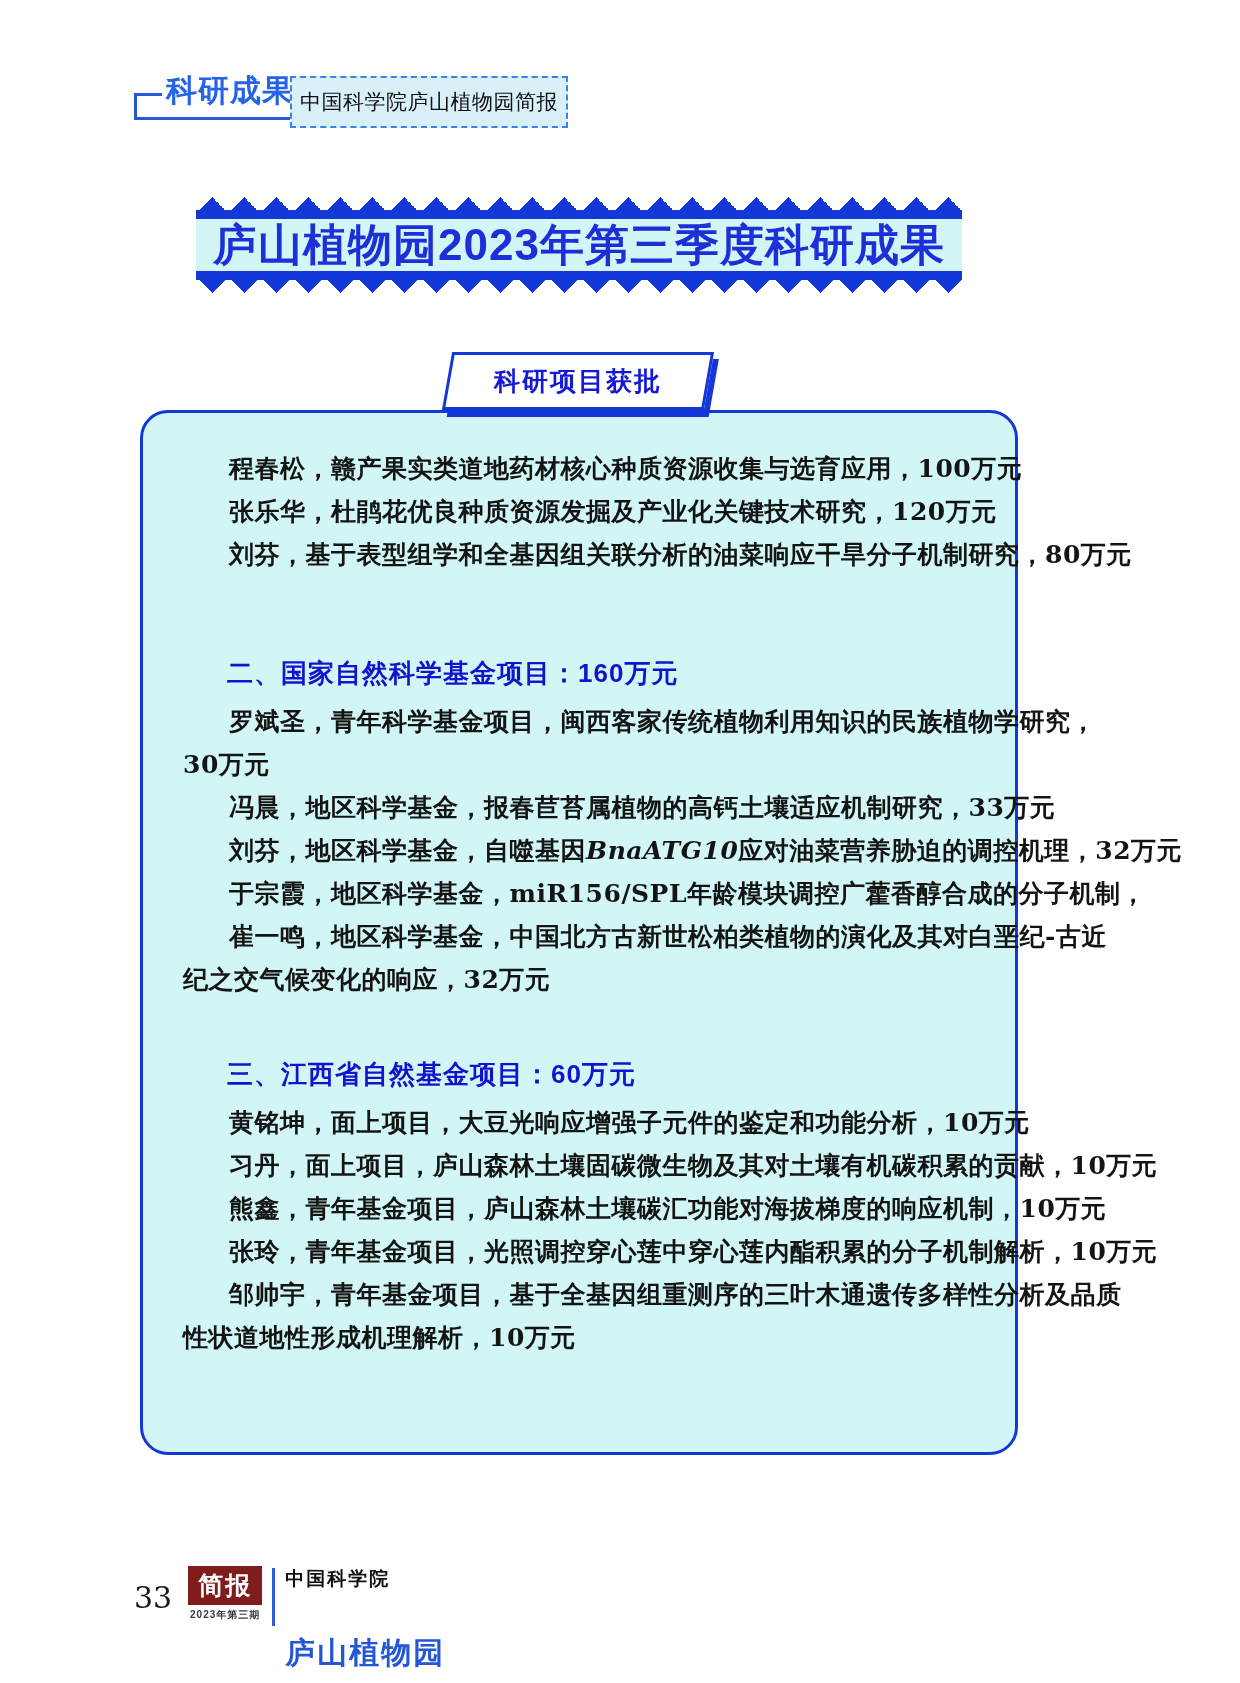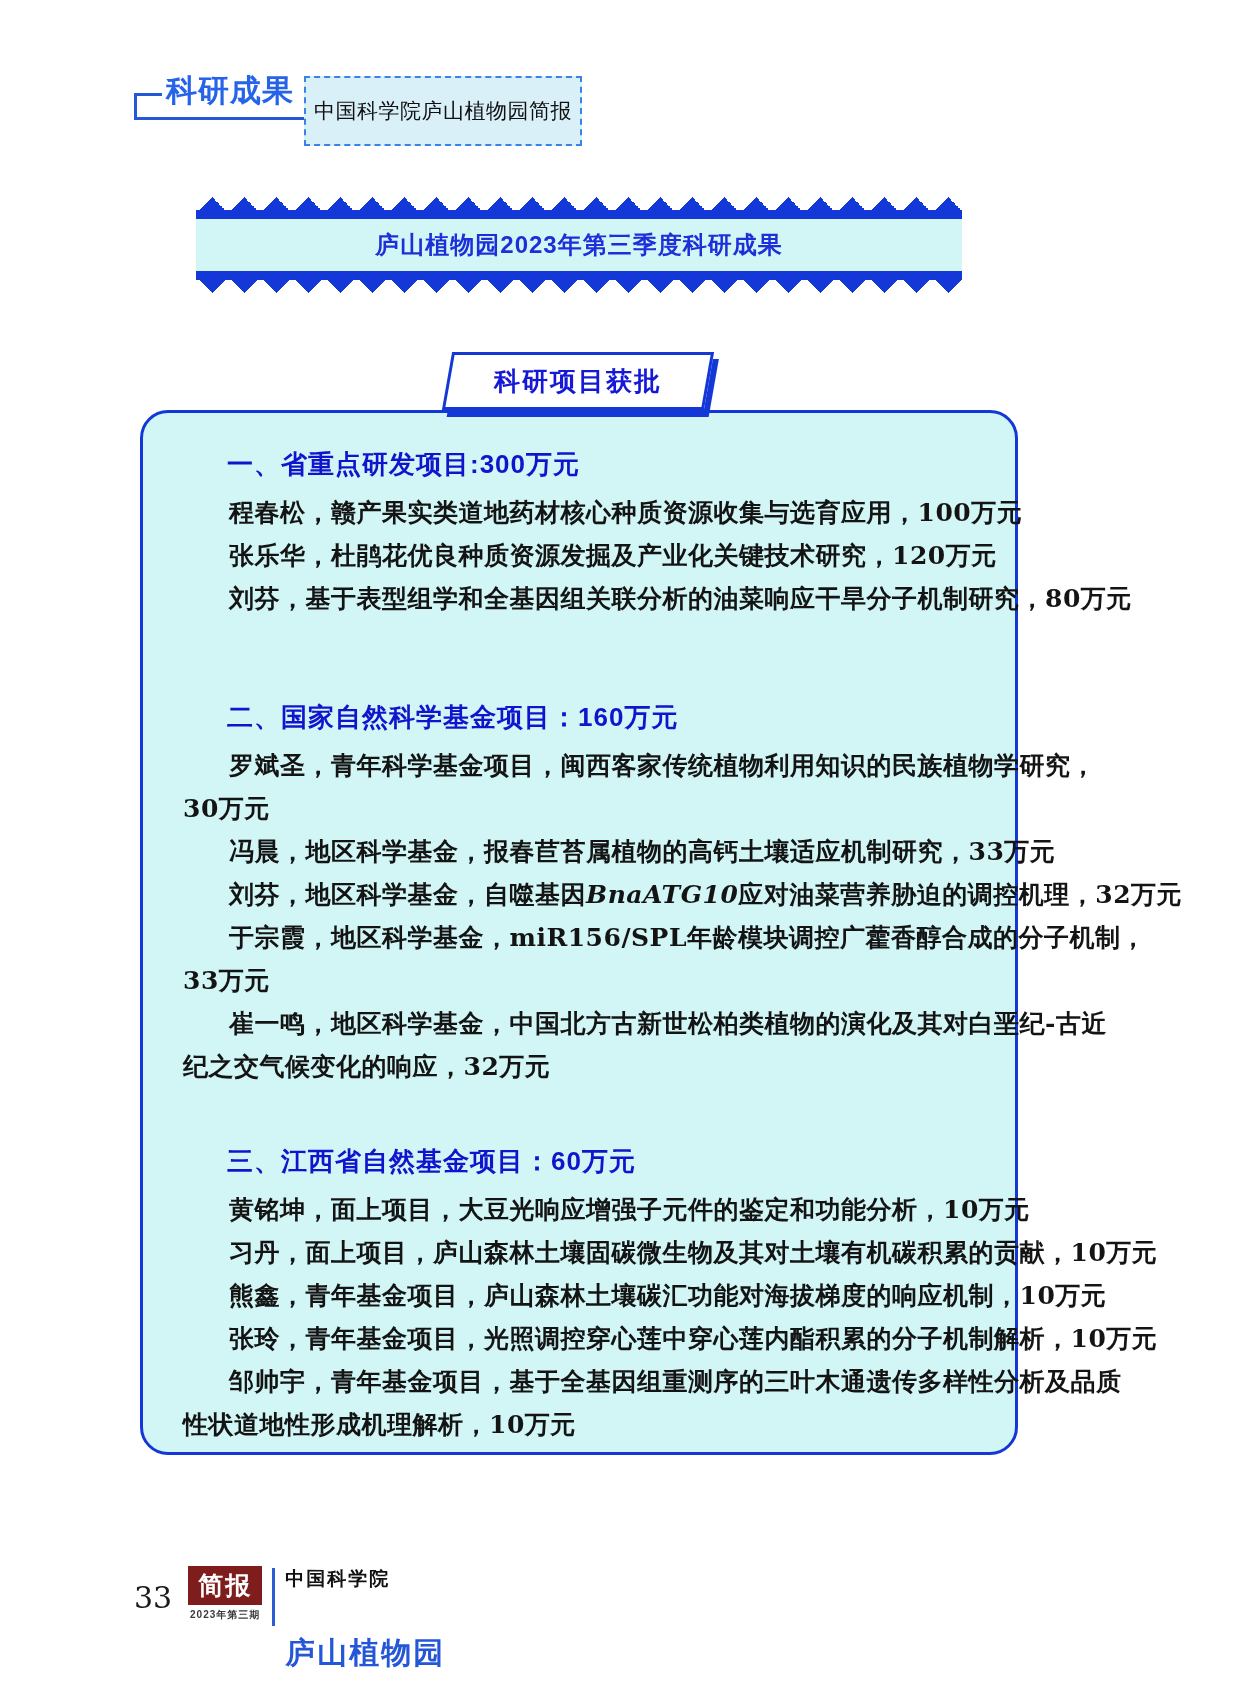--- a/index.html
+++ b/index.html
@@ -13,36 +13,36 @@
   
   .hdr-dash   { position:absolute; left:134px; top:93px;  width:28px;  height:3px;  background:#2458d8; }
   .hdr-vert   { position:absolute; left:134px; top:93px;  width:3px;   height:27px; background:#2458d8; }
   .hdr-bottom { position:absolute; left:134px; top:117px; width:414px; height:3px;  background:#2458d8; }
   .hdr-tick   { position:absolute; left:545px; top:117px; width:3px;   height:11px; background:#2458d8; }
   .hdr-title  {
     position:absolute; left:166px; top:70px;
     font-size:31px; font-weight:bold; color:#2563e8; letter-spacing:1px;
   }
   .hdr-badge  {
-    position:absolute; left:304px; top:76px;
+    position:absolute; left:290px; top:76px;
     border:2px dashed #3b82e8; background:#d9f0f9;
-    padding:19px 8px; font-size:21px; color:#101010; letter-spacing:0.5px;
+    padding:10px 8px; font-size:21px; color:#101010; letter-spacing:0.5px;
   }
 
   
   .banner { position:absolute; left:196px; top:197px; width:766px; }
   .teeth { height:13px; }
   .teeth-up   { background: conic-gradient(from 135deg at 50% 0,   #1437d8 90deg, transparent 0) 0 0 / 32px 13px repeat-x; }
   .teeth-down { background: conic-gradient(from -45deg at 50% 100%, #1437d8 90deg, transparent 0) 0 0 / 32px 13px repeat-x; }
   .strip { height:9px; background:#1437d8; }
   .banner-mid {
     height:52px; background:#d2f6f6;
     display:flex; align-items:center; justify-content:center;
   }
-  .banner-title { font-size:24px; font-weight:bold; color:#1d2fd8; letter-spacing:1px; }
+  .banner-title { font-size:44px; font-weight:bold; color:#1d2fd8; letter-spacing:1px; }
 
   
   .tab {
     position:absolute; left:447px; top:352px; width:262px; height:58px;
     background:#ffffff; border:3px solid #1437d8;
     transform:skewX(-10deg);
     box-shadow:6px 7px 0 #1437d8;
     display:flex; align-items:center; justify-content:center;
     z-index:3;
   }
@@ -106,34 +106,32 @@
     <div class="teeth teeth-down"></div>
   </div>
 
   <div class="tab">
     <span class="tab-label">科研项目获批</span>
   </div>
 
   <div class="box">
 
     <div class="sec sec1">
-      <h2 class="sec-h">一、省重点研发项目:300万元</h2>
       <div class="line indent">程春松，赣产果实类道地药材核心种质资源收集与选育应用，100万元</div>
       <div class="line indent">张乐华，杜鹃花优良种质资源发掘及产业化关键技术研究，120万元</div>
       <div class="line indent">刘芬，基于表型组学和全基因组关联分析的油菜响应干旱分子机制研究，80万元</div>
     </div>
 
     <div class="sec sec2">
       <h2 class="sec-h">二、国家自然科学基金项目：160万元</h2>
       <div class="line indent">罗斌圣，青年科学基金项目，闽西客家传统植物利用知识的民族植物学研究，</div>
       <div class="line">30万元</div>
       <div class="line indent">冯晨，地区科学基金，报春苣苔属植物的高钙土壤适应机制研究，33万元</div>
       <div class="line indent"><span>刘芬，地区科学基金，自噬基因</span><i class="gene">BnaATG10</i><span>应对油菜营养胁迫的调控机理，32万元</span></div>
       <div class="line indent">于宗霞，地区科学基金，miR156/SPL年龄模块调控广藿香醇合成的分子机制，</div>
-      <div class="line">33万元</div>
       <div class="line indent">崔一鸣，地区科学基金，中国北方古新世松柏类植物的演化及其对白垩纪-古近</div>
       <div class="line">纪之交气候变化的响应，32万元</div>
     </div>
 
     <div class="sec sec3">
       <h2 class="sec-h">三、江西省自然基金项目：60万元</h2>
       <div class="line indent">黄铭坤，面上项目，大豆光响应增强子元件的鉴定和功能分析，10万元</div>
       <div class="line indent">习丹，面上项目，庐山森林土壤固碳微生物及其对土壤有机碳积累的贡献，10万元</div>
       <div class="line indent">熊鑫，青年基金项目，庐山森林土壤碳汇功能对海拔梯度的响应机制，10万元</div>
       <div class="line indent">张玲，青年基金项目，光照调控穿心莲中穿心莲内酯积累的分子机制解析，10万元</div>

